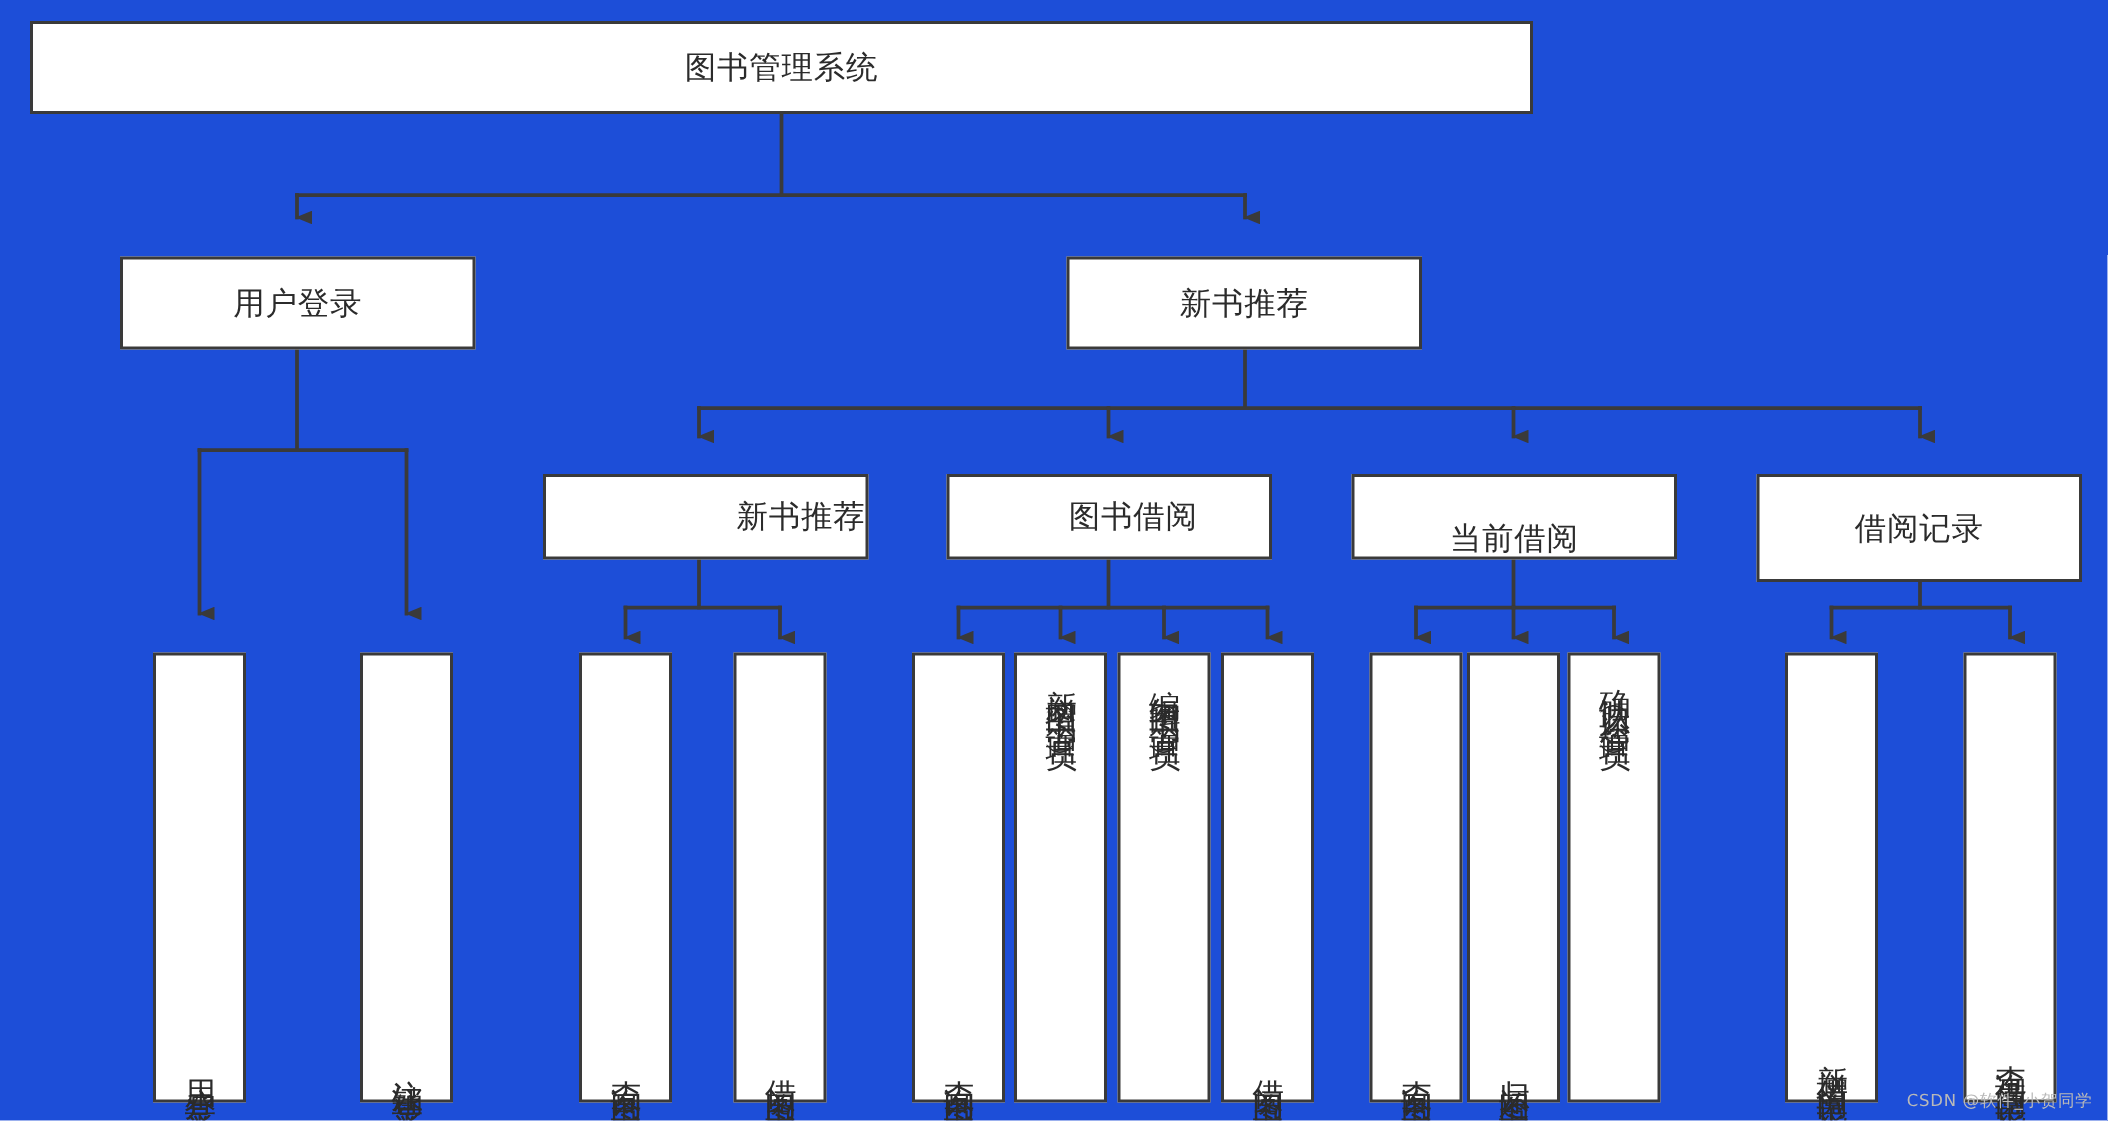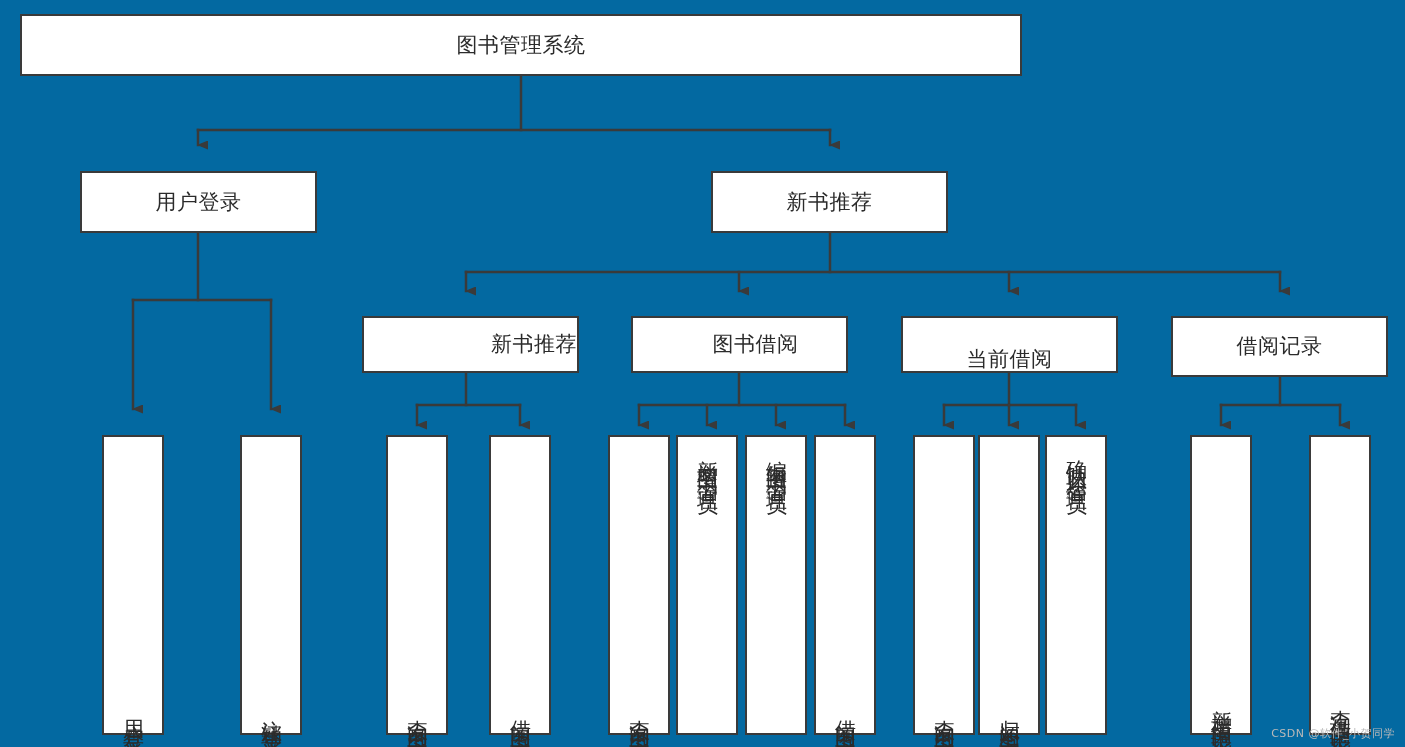--- a/index.html
+++ b/index.html
@@ -8,21 +8,21 @@
     padding: 0;
     background: #ffffff;
   }
   body {
     font-family: "DejaVu Sans", "Liberation Sans", sans-serif;
   }
   #diagram-root {
     position: relative;
     width: 1405px;
     height: 747px;
-    background: #0369a1;
+    background: #1d4ed8;
     overflow: hidden;
   }
   #edges-layer {
     position: absolute;
     left: 0;
     top: 0;
     width: 1405px;
     height: 747px;
     pointer-events: none;
   }
@@ -142,21 +142,21 @@
 
   <div class="node" style="left:362px; top:316px; width:217px; height:57px;justify-content:flex-end;">
     <span class="node-label">新书推荐</span>
   </div>
   <div class="node" style="left:631px; top:316px; width:217px; height:57px;padding-left:32px;">
     <span class="node-label">图书借阅</span>
   </div>
   <div class="node" style="left:901px; top:316px; width:217px; height:57px;align-items:flex-end;">
     <span class="node-label">当前借阅</span>
   </div>
-  <div class="node" style="left:1171px; top:316px; width:217px; height:61px;">
+  <div class="node" style="left:1171px; top:316px; width:217px; height:72px;">
     <span class="node-label">借阅记录</span>
   </div>
 
   <div class="node leaf align-bottom" style="left:102px; top:435px; width:62px; height:300px;">
     <span class="node-label">用户登录</span>
   </div>
   <div class="node leaf align-bottom" style="left:240px; top:435px; width:62px; height:300px;">
     <span class="node-label">注销登录</span>
   </div>
 

